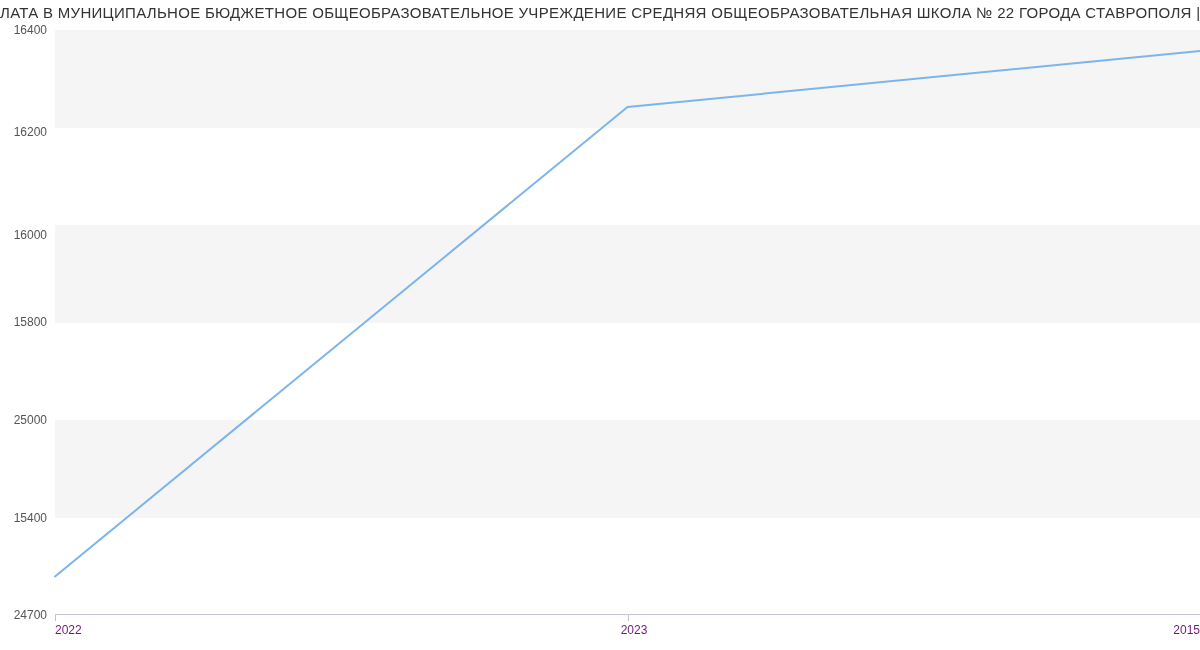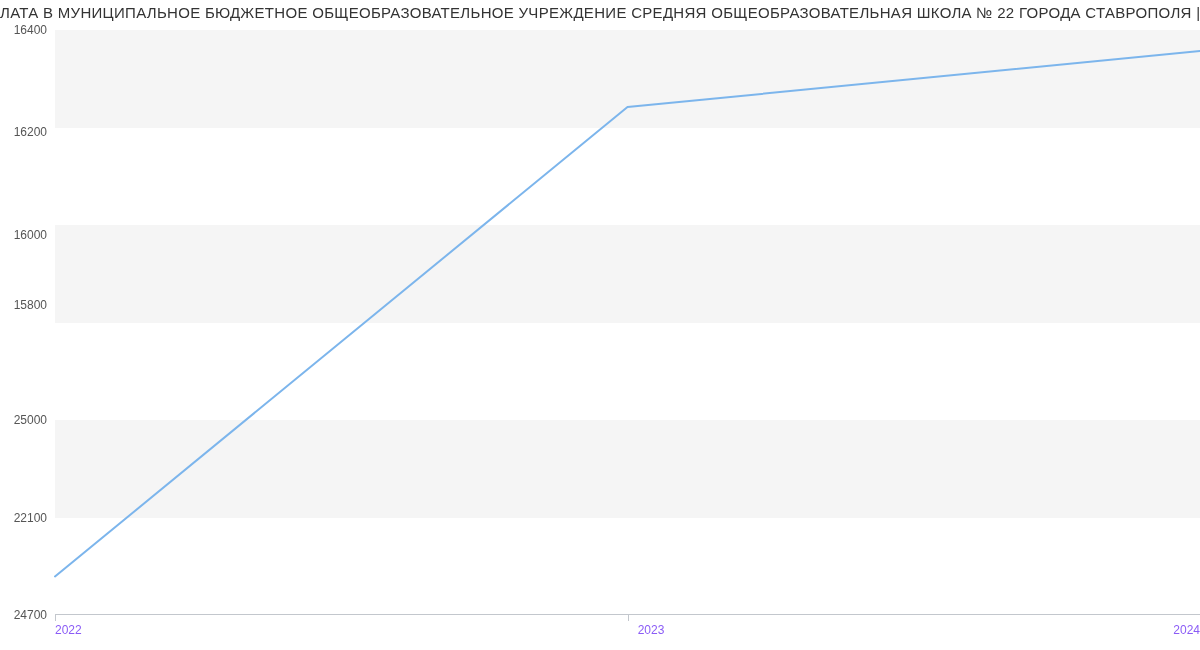--- a/index.html
+++ b/index.html
@@ -54,21 +54,21 @@
     position: absolute;
     bottom: -6px;
     width: 1px;
     height: 6px;
     background: #c3c7cd;
   }
   .x-label {
     position: absolute;
     bottom: -22px;
     font-size: 12px;
-    color: #8b5cf6;
+    color: #701a75;
     transform: translateX(-50%);
     white-space: nowrap;
   }
   .x-label.first { transform: translateX(0); }
   .x-label.last  { transform: translateX(-100%); }
   .y-label {
     position: absolute;
     right: 100%;
     margin-right: 8px;
     font-size: 12px;
@@ -99,25 +99,25 @@
   <div class="title">ЛАТА В МУНИЦИПАЛЬНОЕ БЮДЖЕТНОЕ ОБЩЕОБРАЗОВАТЕЛЬНОЕ УЧРЕЖДЕНИЕ СРЕДНЯЯ ОБЩЕОБРАЗОВАТЕЛЬНАЯ ШКОЛА № 22 ГОРОДА СТАВРОПОЛЯ | Данные mnogo</div>
   <div class="plot-area" id="plot">
       <div class="band" style="top: 0px; height: 97.5px;"></div>
       <div class="band" style="top: 195px; height: 97.5px;"></div>
       <div class="band" style="top: 390px; height: 97.5px;"></div>
     <div class="x-axis"></div>
     <svg class="line-layer" id="line-layer" viewBox="0 0 1145 585" preserveAspectRatio="none">
       <path id="series-path" class="series-line" d="M0.00 546.49 L572.50 77.03 L1145.00 20.96" style="stroke: rgb(124, 181, 236);"></path>
     </svg>
   <div class="y-label" style="top: 585px;">24700</div>
-      <div class="y-label" style="top: 487.5px;">22100</div>
+      <div class="y-label" style="top: 487.5px;">15400</div>
       <div class="y-label" style="top: 390px;">25000</div>
-      <div class="y-label" style="top: 275px;">15800</div>
+      <div class="y-label" style="top: 292px;">15800</div>
       <div class="y-label" style="top: 205px;">16000</div>
       <div class="y-label" style="top: 102px;">16200</div>
       <div class="y-label" style="top: 0px;">16400</div>
       <div class="x-tick" style="left: 0px;"></div>
       <div class="x-label first" style="left: 0px;">2022</div>
       <div class="x-tick" style="left: 572.5px;"></div>
-      <div class="x-label" style="left: 596px;">2023</div>
-      <div class="x-label last" style="left: 1145px;">2024</div>
+      <div class="x-label" style="left: 579px;">2023</div>
+      <div class="x-label last" style="left: 1145px;">2015</div>
     </div>
 </div>
 
 </body></html>

